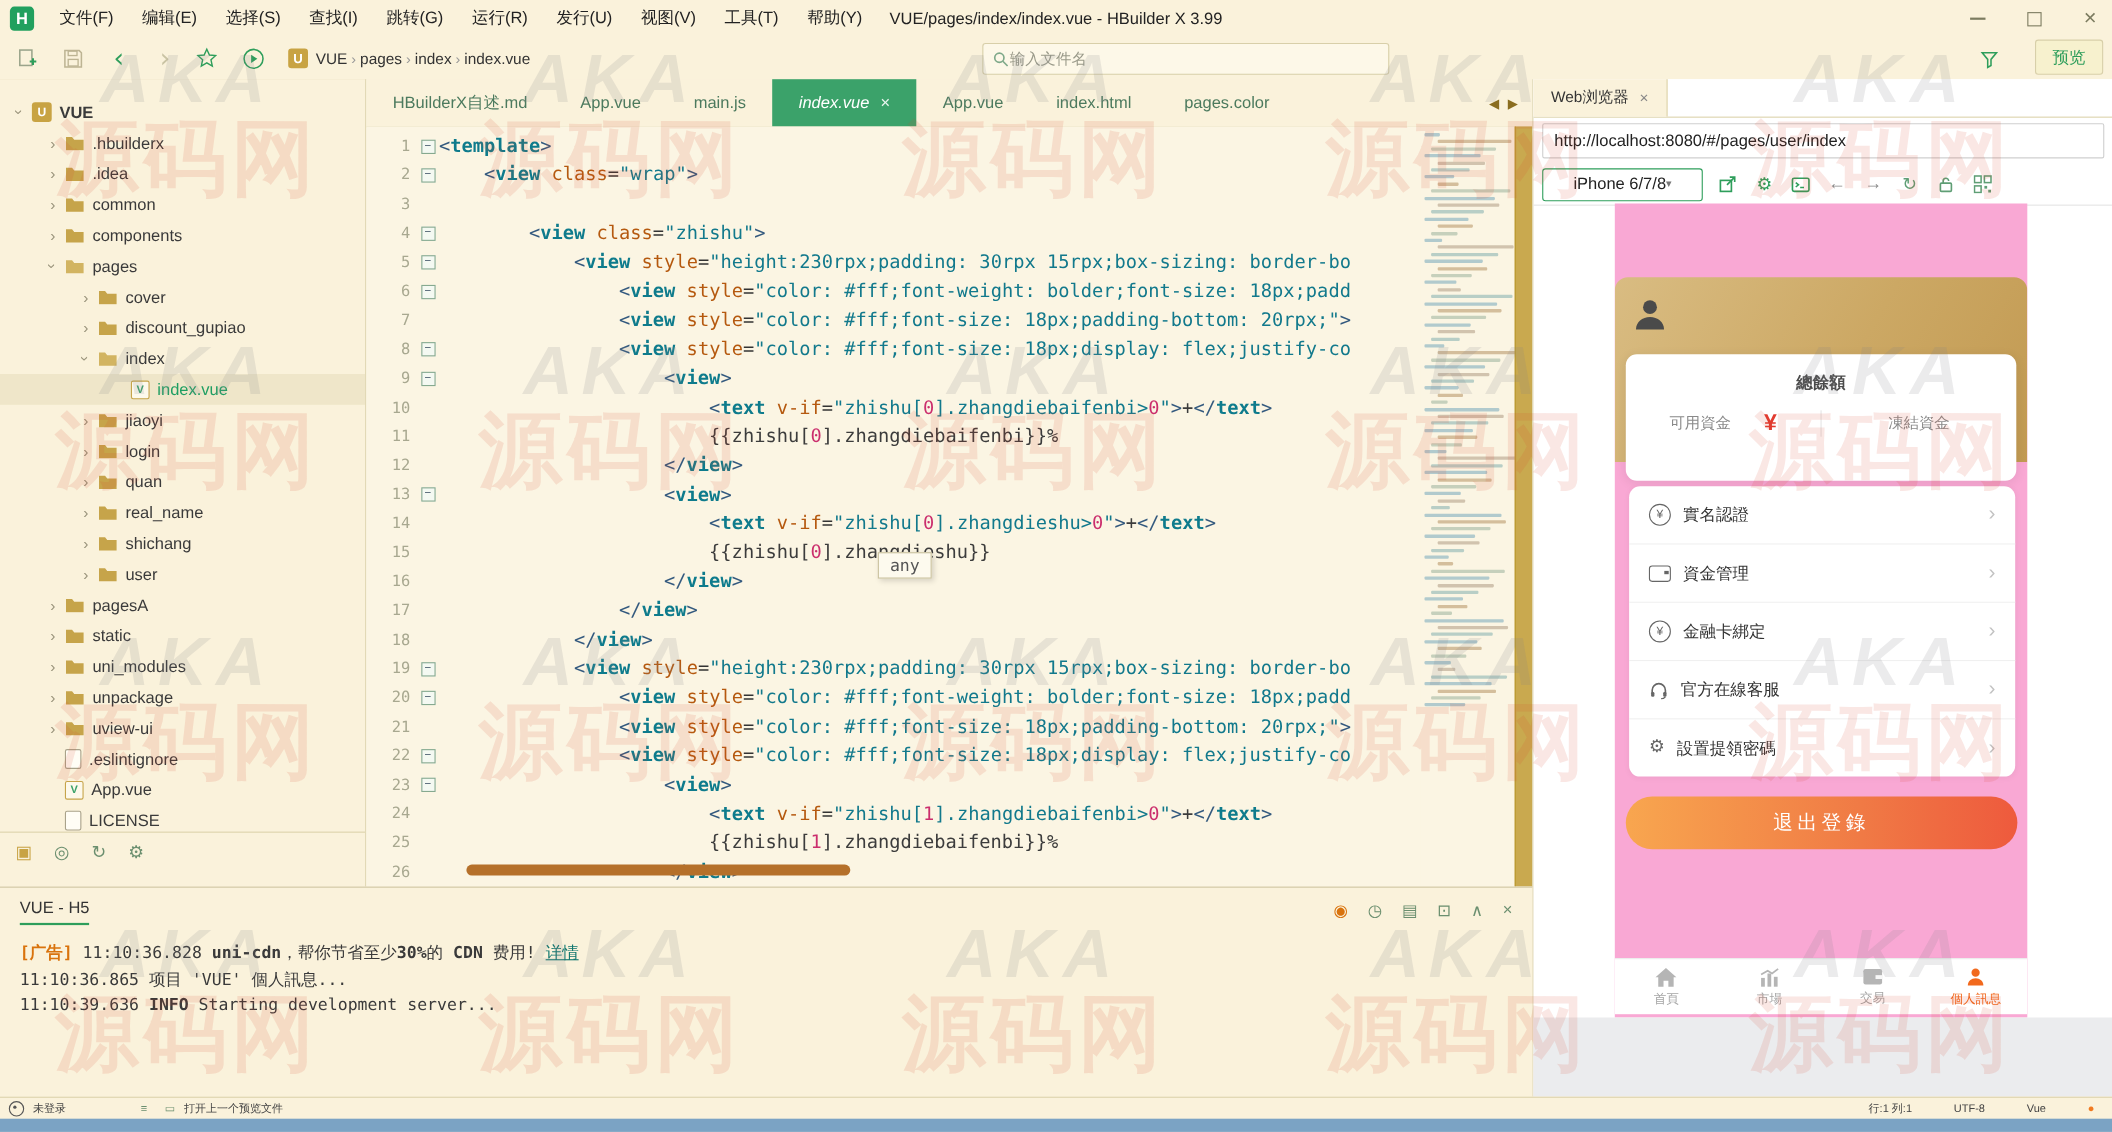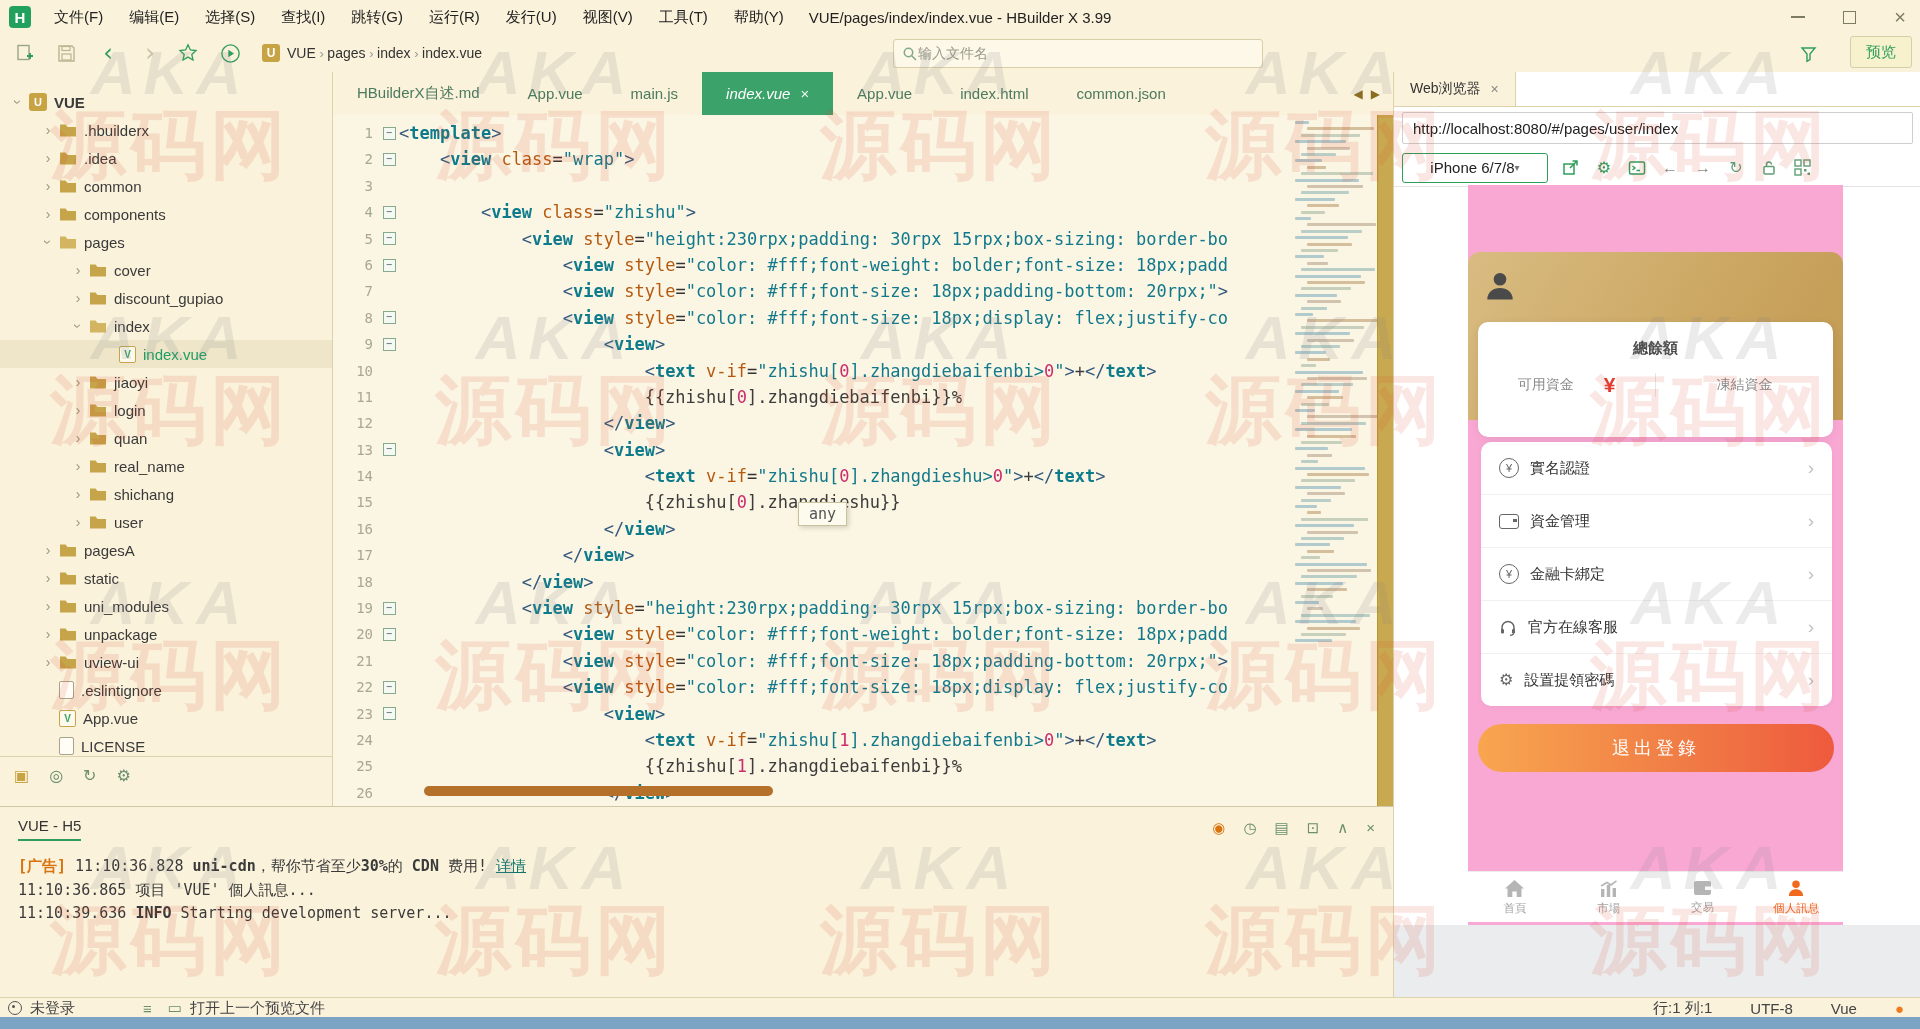--- a/index.html
+++ b/index.html
@@ -117,21 +117,21 @@
   
   .console{position:absolute;left:0;top:806px;width:1393px;height:191px;background:#FAF2DB;border-top:1px solid #CFC6A3;overflow:hidden;}
   .ctab{position:absolute;left:18px;top:10px;font-size:15px;color:#333;padding-bottom:5px;border-bottom:2px solid #2E9E5B;}
   .cicons{position:absolute;right:18px;top:12px;display:flex;gap:18px;font-size:15px;color:#6B8F6F;}
   .clog{position:absolute;left:18px;top:48px;right:4px;font-family:"DejaVu Sans Mono","DejaVu Sans",monospace;
         font-size:15px;line-height:23.5px;color:#3A3A3A;white-space:nowrap;overflow:hidden;}
   .lg-ad{color:#D9730D;font-weight:bold;} .lg-b{font-weight:bold;}
   .lg-link{color:#0f766e;text-decoration:underline;}
   
   .status{position:absolute;left:0;top:997px;right:0;height:20px;background:#FAF2DB;border-top:1px solid #DCD3AC;
-          display:flex;font-size:15px;color:#444;}
+          display:flex;font-size:10px;color:#444;}
   .st-l{display:flex;align-items:center;gap:8px;padding-left:8px;}
   .st-r{margin-left:auto;display:flex;align-items:center;gap:38px;padding-right:16px;}
   .ucirc{width:12px;height:12px;border:1.2px solid #555;border-radius:50%;position:relative;}
   .ucirc:after{content:"";position:absolute;left:3.4px;top:3.4px;width:3px;height:3px;border-radius:50%;background:#555;}
   .taskbar{position:absolute;left:0;top:1017px;right:0;height:12px;background:#7BA3C4;}
   
   .wmlayer{position:absolute;inset:0;pointer-events:none;z-index:99;overflow:hidden;}
   .wmtile{position:absolute;text-align:center;line-height:1.05;}
   .wm-aka{font-size:62px;font-weight:900;font-style:italic;letter-spacing:8px;color:rgba(130,130,138,0.16);}
   .wm-red{font-size:76px;font-weight:900;letter-spacing:4px;color:rgba(214,70,50,0.13);}
@@ -442,21 +442,21 @@
           <span>index.vue</span>
           <span class="x">×</span>
         </div>
         <div class="etab">
           <span>App.vue</span>
         </div>
         <div class="etab">
           <span>index.html</span>
         </div>
         <div class="etab">
-          <span>common.json</span>
+          <span>pages.color</span>
         </div>
       </div>
     <div class="tab-arrows">
       <span>◀</span>
       <span>▶</span>
     </div>
     <div class="code" id="codearea">
         <div class="crow">
           <span class="lnum">1</span>
           <span class="lfold">

